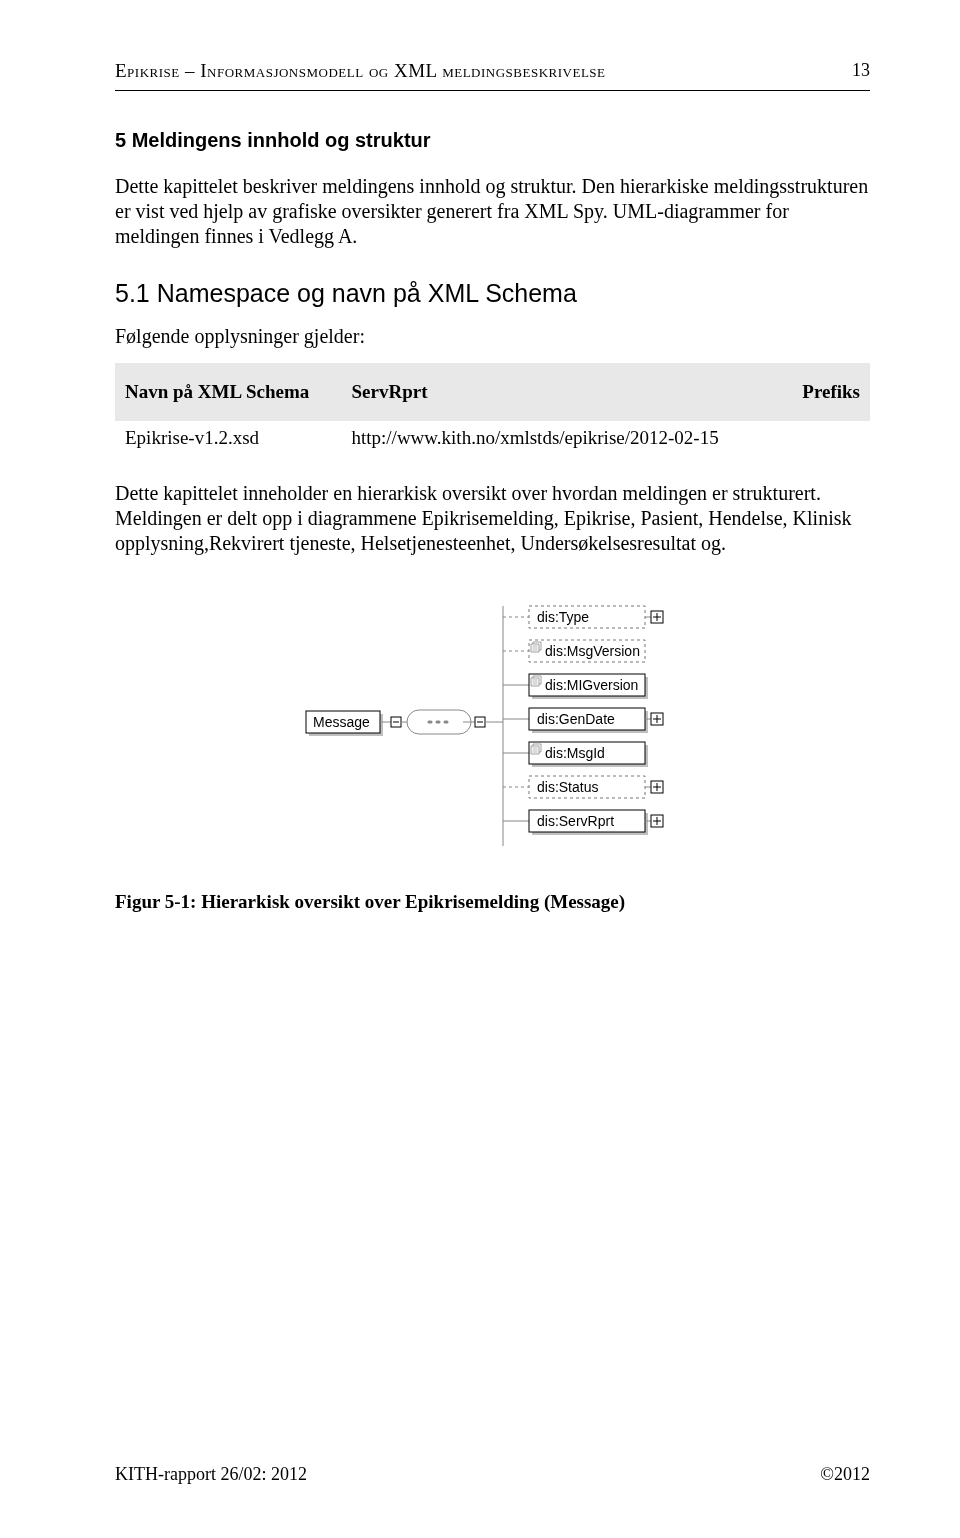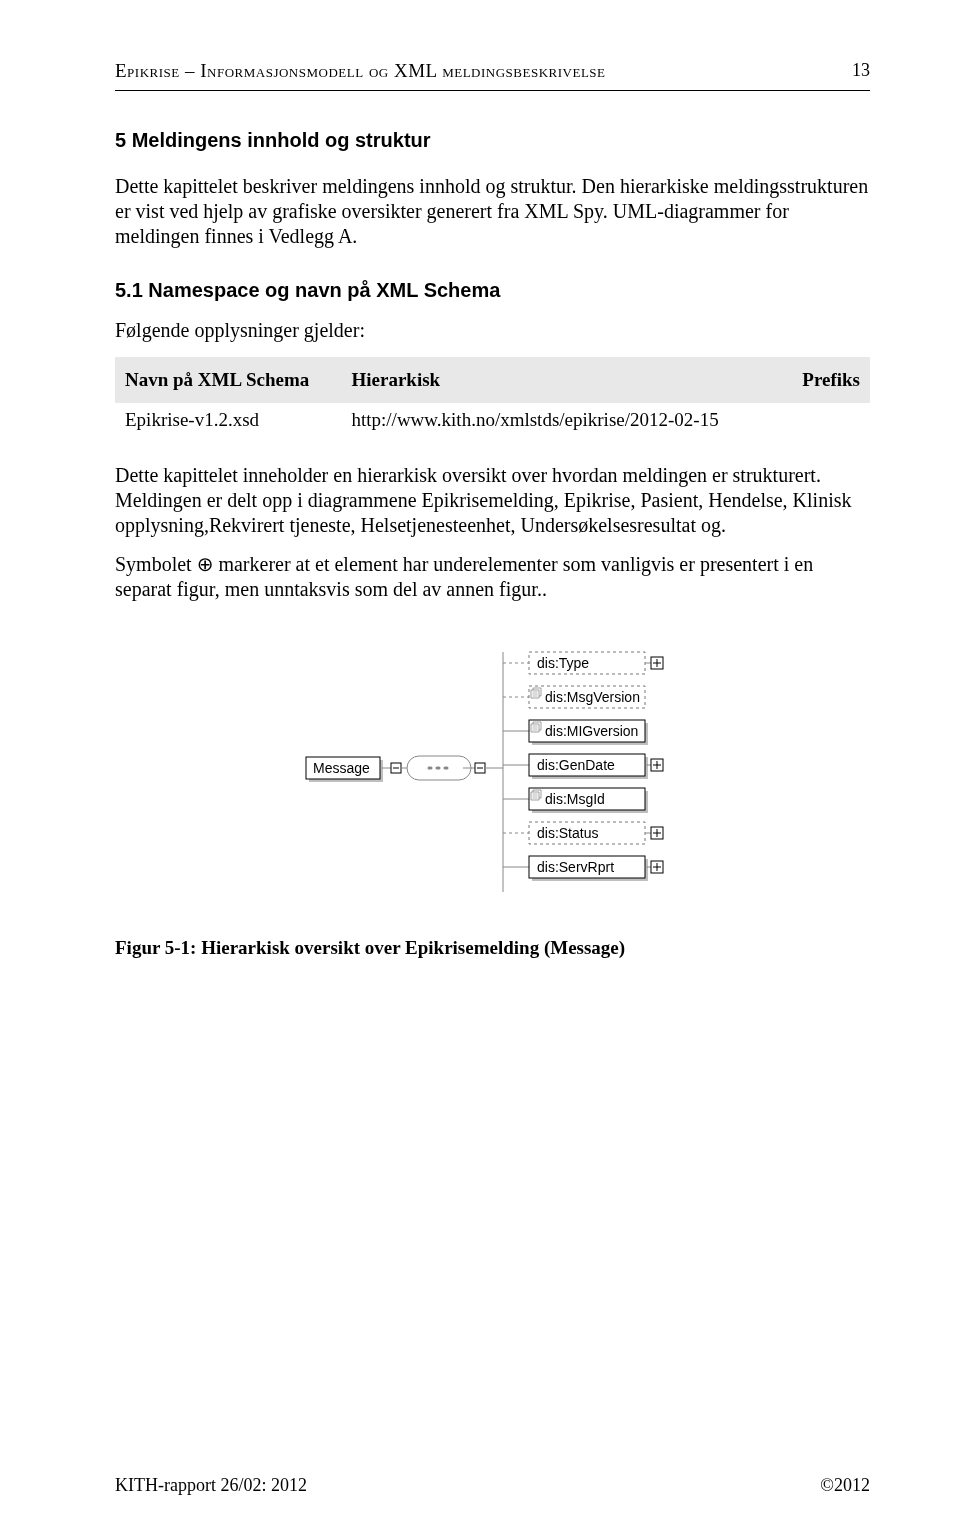--- a/index.html
+++ b/index.html
@@ -37,60 +37,60 @@
     font-size: 18px;
   }
   h1.section {
     font-family: Arial, Helvetica, sans-serif;
     font-size: 20px;
     font-weight: bold;
     margin: 0 0 22px 0;
   }
   h2.subsection {
     font-family: Arial, Helvetica, sans-serif;
-    font-size: 20px;
-    font-weight: bold;
+    font-size: 25px;
+    font-weight: normal;
     margin: 30px 0 16px 0;
   }
   p {
     font-size: 20px;
     line-height: 1.25;
     margin: 0 0 14px 0;
   }
   table.schema-table {
     border-collapse: collapse;
     width: 100%;
     margin: 6px 0 26px 0;
     font-size: 19px;
   }
   table.schema-table th {
     text-align: left;
     font-weight: bold;
     background: #e8e8e8;
-    padding: 12px 10px;
+    padding: 18px 10px;
   }
   table.schema-table td {
     padding: 6px 10px;
   }
   table.schema-table th.col3, table.schema-table td.col3 {
     text-align: right;
   }
   .figure-area {
     margin: 32px 0 22px 0;
     display: flex;
     justify-content: center;
   }
   .figure-caption {
     font-weight: bold;
     font-size: 19px;
     margin-top: 8px;
   }
   .footer {
     position: absolute;
-    bottom: 42px;
+    bottom: 53px;
     left: 115px;
     right: 90px;
     display: flex;
     justify-content: space-between;
     font-size: 18px;
   }
   
   .diagram {
     font-family: Arial, Helvetica, sans-serif;
     font-size: 14px;
@@ -134,39 +134,36 @@
   <p>Dette kapittelet beskriver meldingens innhold og struktur. Den hierarkiske meldingsstrukturen er vist ved hjelp av grafiske oversikter generert fra XML Spy. UML-diagrammer for meldingen finnes i Vedlegg A.</p>
 
   <h2 class="subsection">5.1 Namespace og navn på XML Schema</h2>
 
   <p>Følgende opplysninger gjelder:</p>
 
   <table class="schema-table">
     <thead>
       <tr>
         <th style="width:30%">Navn på XML Schema</th>
-        <th style="width:55%">Hierarkisk</th>
+        <th style="width:55%">ServRprt</th>
         <th class="col3">Prefiks</th>
       </tr>
     </thead>
     <tbody>
       <tr>
         <td>Epikrise-v1.2.xsd</td>
         <td>http://www.kith.no/xmlstds/epikrise/2012-02-15</td>
         <td class="col3"></td>
       </tr>
     </tbody>
   </table>
 
 
   <p>Dette kapittelet inneholder en hierarkisk oversikt over hvordan meldingen er strukturert. Meldingen er delt opp i diagrammene Epikrisemelding, Epikrise, Pasient, Hendelse, Klinisk opplysning,Rekvirert tjeneste, Helsetjenesteenhet, Undersøkelsesresultat og.</p>
 
-  <p>
-    <span>Symbolet </span><span>⊕</span><span> markerer at et element har underelementer som vanligvis er presentert i en separat figur, men unntaksvis som del av annen figur..</span>
-  </p>
 
   <div class="figure-area">
     <svg class="diagram" width="380" height="280">
 
       <g>
         <rect class="node-box-shadow" x="6" y="126" width="74" height="22"></rect>
         <rect class="node-box" x="3" y="123" width="74" height="22"></rect>
         <text class="txt" x="10" y="139">Message</text>
         <line class="conn" x1="77" y1="134" x2="88" y2="134"></line>
         <rect class="plus-box" x="88" y="129" width="10" height="10"></rect>

